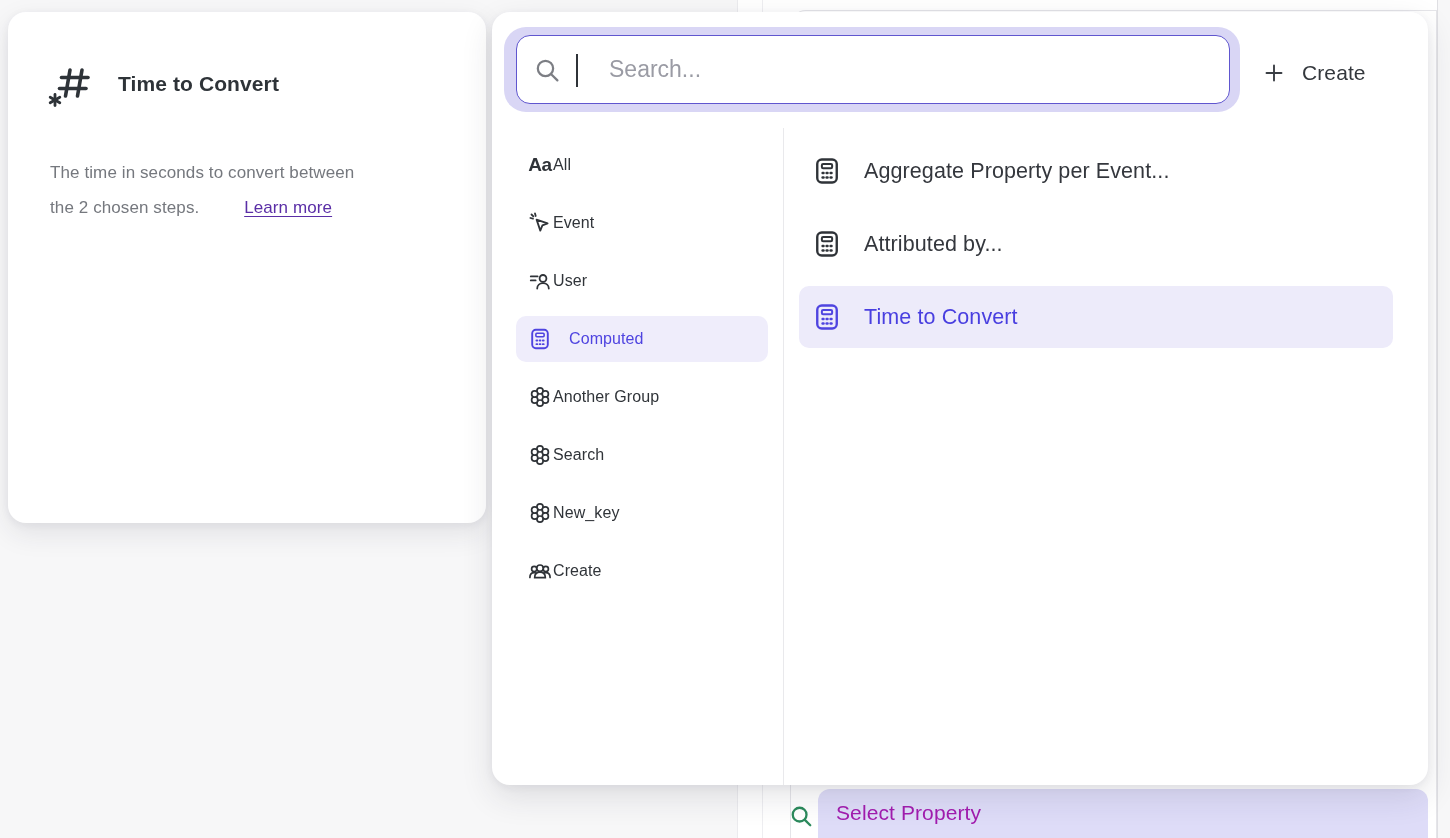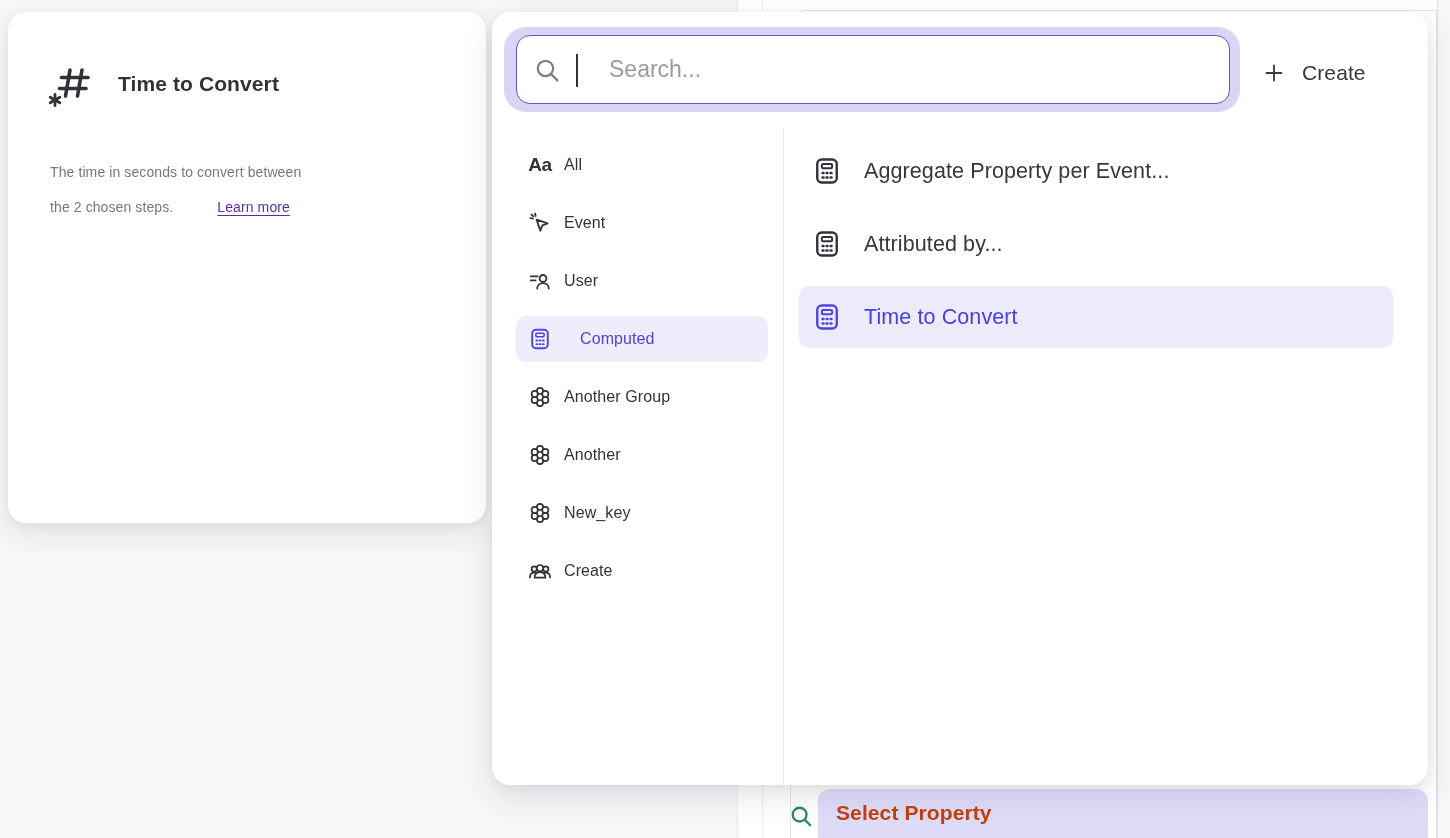--- a/index.html
+++ b/index.html
@@ -21,38 +21,38 @@
   }
   .bg-right-edge { position:absolute; top:0; bottom:0; left:1437px; width:1px; background:#dfdfe3; }
 
   .select-property-row { position:absolute; left:770px; top:789px; width:660px; height:60px; }
   .sp-search-icon { position:absolute; left:19px; top:15px; width:25px; height:25px; color:#2b8a5c; }
   .sp-pill {
     position:absolute; left:48px; top:0; width:610px; height:60px;
     background:#dedcf8; border-radius:12px;
   }
   .sp-label {
-    position:absolute; left:66px; top:12px; font-size:21px; font-weight:700;
-    color:#c2410c; letter-spacing:.1px;
+    position:absolute; left:66px; top:12px; font-size:21px; font-weight:400;
+    color:#a21caf; letter-spacing:.1px;
   }
 
   
   .tooltip-card {
     position:absolute; left:8px; top:12px; width:478px; height:511px;
     background:#fff; border-radius:18px;
     box-shadow:0 10px 28px rgba(40,40,60,.10), 0 2px 8px rgba(40,40,60,.06);
   }
   .hash-icon { position:absolute; left:40px; top:50px; width:44px; height:48px; color:#2e3338; }
   .tooltip-title {
     position:absolute; left:110px; top:60px; font-size:21px; font-weight:700;
     color:#2e3338; letter-spacing:.1px;
   }
   .tooltip-desc {
     position:absolute; left:42px; top:143px; width:400px;
-    font-size:14px; line-height:35px; color:#75787e; letter-spacing:.1px;
+    font-size:17px; line-height:35px; color:#75787e; letter-spacing:.1px;
   }
   .learn-more { color:#5a2ea6; text-decoration:underline; text-underline-offset:3px; cursor:pointer; font-weight:500;margin-left:40px; }
 
   
   .modal {
     position:absolute; left:492px; top:12px; width:936px; height:773px;
     background:#fff; border-radius:18px;
     box-shadow:0 12px 32px rgba(40,40,60,.12), 0 2px 8px rgba(40,40,60,.06);
   }
   .search-glow {
@@ -81,21 +81,21 @@
     position:absolute; left:770px; top:44px; height:34px;
     display:flex; align-items:center; gap:16px; cursor:pointer;
   }
   .plus-icon { width:24px; height:24px; color:#3a3e44; }
   .create-label { font-size:21px; font-weight:500; color:#34383d; letter-spacing:.1px; }
 
   .v-divider { position:absolute; left:291px; top:116px; width:1px; height:657px; background:#e9e9ec; }
 
   .cat-list { position:absolute; left:24px; top:130px; width:252px; }
   .cat-row {
-    height:46px; margin-bottom:12px; display:flex; align-items:center; gap:12px;
+    height:46px; margin-bottom:12px; display:flex; align-items:center; gap:1px;
     padding-left:12px; border-radius:10px; cursor:pointer; color:#2f3338;
   }
   .cat-row.selected { background:#efedfb; color:#4f44e0; }
   .cat-row.selected .cat-label { color:#4f44e0;margin-left:16px; }
   .cat-icon { width:24px; height:24px; flex:0 0 24px; display:flex; align-items:center; justify-content:center; }
   .aa-glyph { font-size:19px; font-weight:600; letter-spacing:-.3px; }
   .cat-label { font-size:16px; font-weight:500; color:#303439; letter-spacing:.1px; white-space:nowrap; }
 
   .result-list { position:absolute; left:307px; top:128px; width:594px; }
   .result-row {
@@ -247,21 +247,21 @@
       <span class="cat-icon">
         <svg viewBox="0 0 24 24" fill="#fff" stroke="currentColor" stroke-width="1.7">
           <circle cx="12" cy="5.9" r="3.1"></circle>
             <circle cx="17.3" cy="9" r="3.1"></circle>
             <circle cx="17.3" cy="15" r="3.1"></circle>
           <circle cx="12" cy="18.1" r="3.1"></circle>
             <circle cx="6.7" cy="15" r="3.1"></circle>
             <circle cx="6.7" cy="9" r="3.1"></circle>
         </svg>
       </span>
-      <span class="cat-label">Another</span>
+      <span class="cat-label">Search</span>
     </div>
 
     <div class="cat-row">
       <span class="cat-icon">
         <svg viewBox="0 0 24 24" fill="#fff" stroke="currentColor" stroke-width="1.7">
           <circle cx="12" cy="5.9" r="3.1"></circle>
             <circle cx="17.3" cy="9" r="3.1"></circle>
             <circle cx="17.3" cy="15" r="3.1"></circle>
           <circle cx="12" cy="18.1" r="3.1"></circle>
             <circle cx="6.7" cy="15" r="3.1"></circle>

